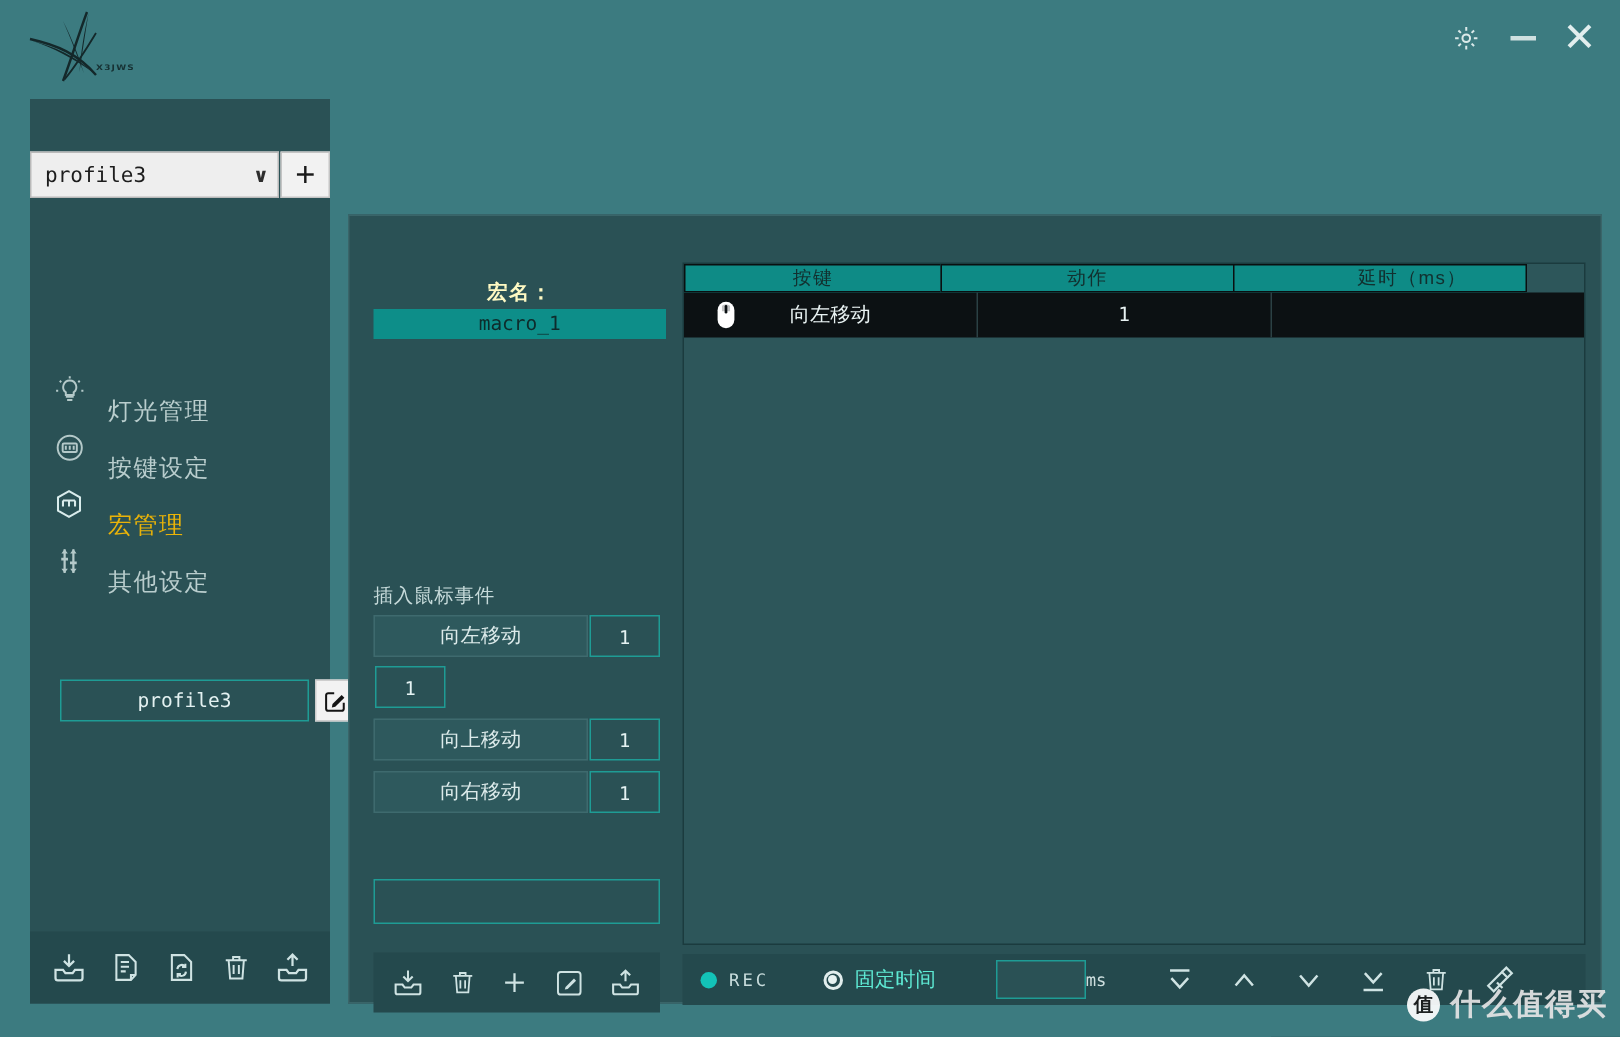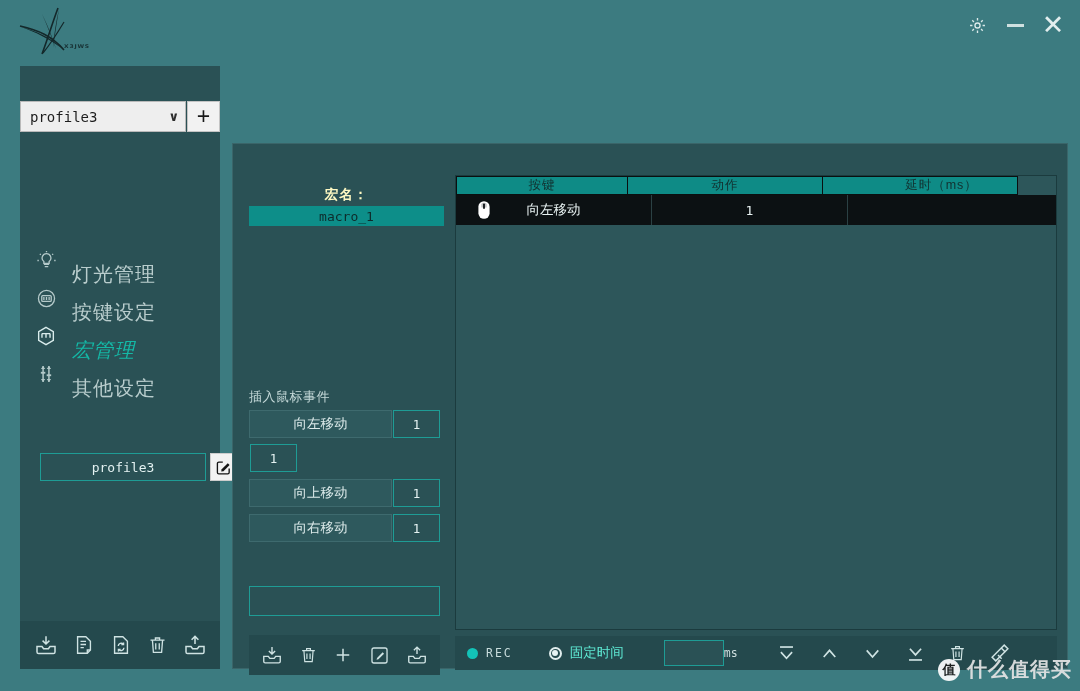--- a/index.html
+++ b/index.html
@@ -59,23 +59,23 @@
   }
 
   .nav-item {
     position: absolute; left: 0; width: 200px; height: 38px;
     display: flex; align-items: center; cursor: pointer;
   }
   .nav-ico {
     width: 52px; display: flex; align-items: center; justify-content: center;
     color: #b4c9c9;
   }
-  .nav-label { font-size: 20px; color: #b9cdcd; letter-spacing: 1px; margin-top: 28px; }
+  .nav-label { font-size: 16px; color: #b9cdcd; letter-spacing: 1px; margin-top: 28px; }
   .nav-item.active .nav-ico { color: #d9ecec; }
-  .nav-item.active .nav-label { color: #14b8a6; font-style: italic; }
+  .nav-item.active .nav-label { color: #eab308; }
 
   #profile-current-row {
     position: absolute; left: 20px; top: 387px; width: 197px; height: 28px;
     display: flex; align-items: stretch;
   }
   #profile-current {
     width: 166px; height: 28px; background: #2a5155; border: 1px solid #1e9c95;
     display: flex; align-items: center; justify-content: center; cursor: pointer;
   }
   #profile-current span {

